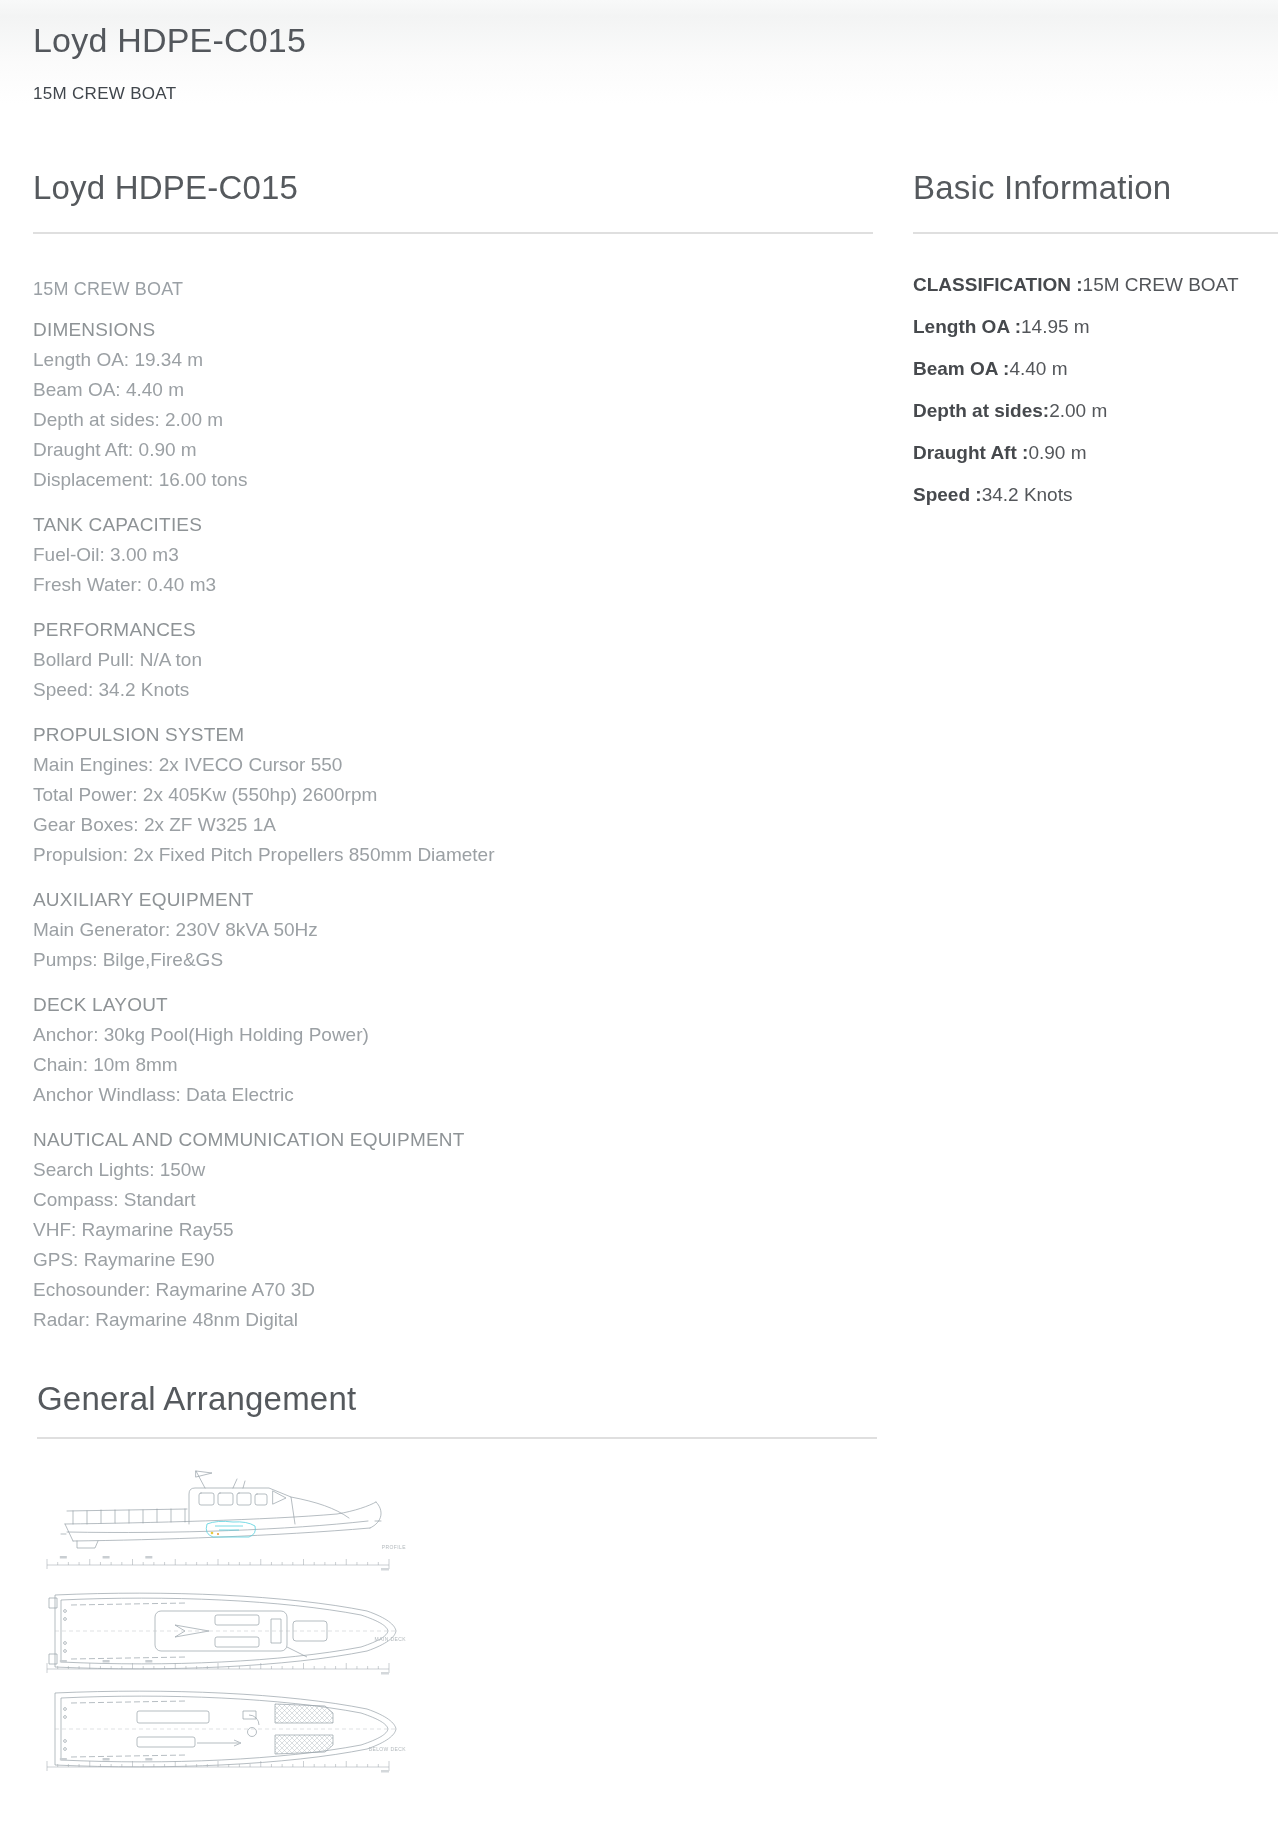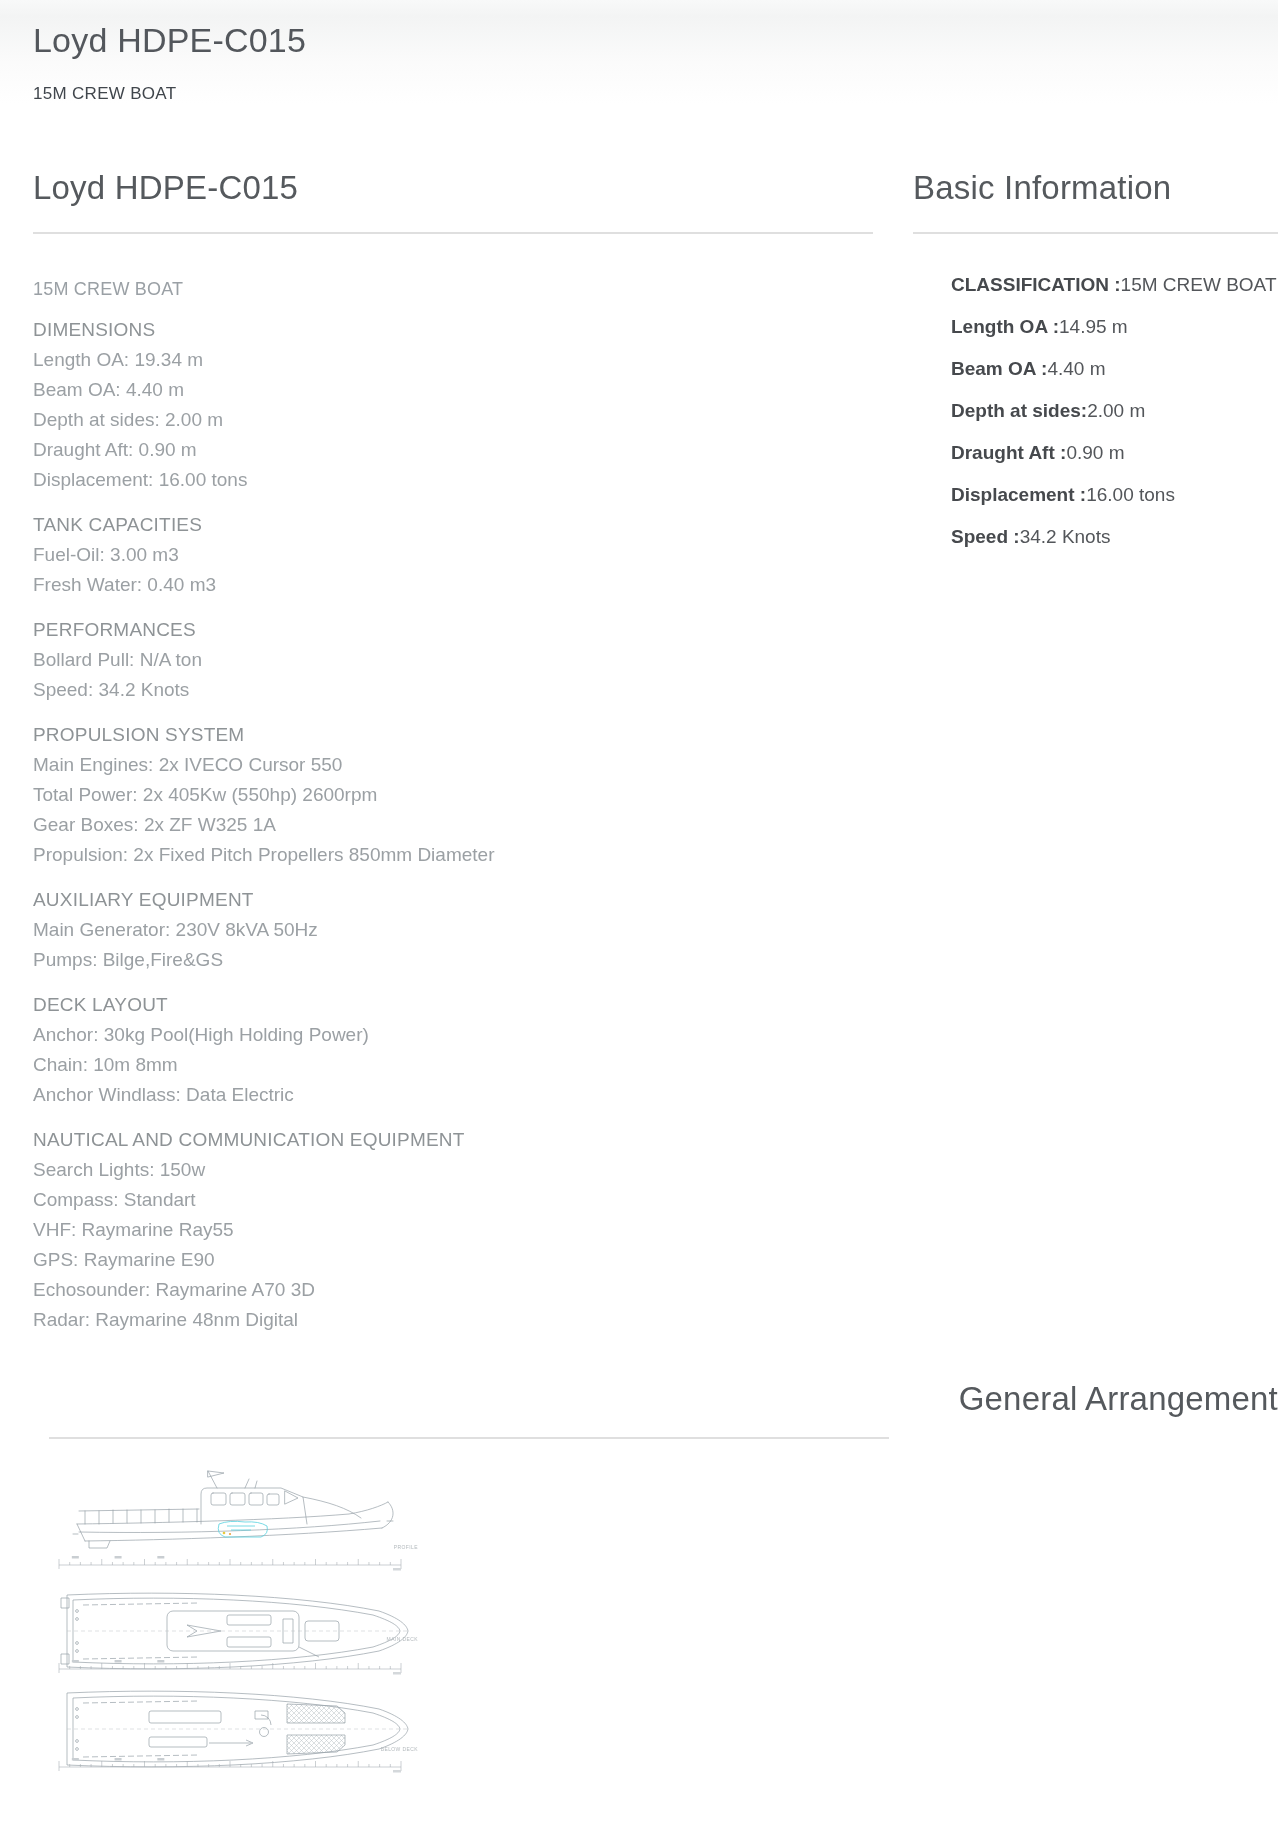--- a/index.html
+++ b/index.html
@@ -16,26 +16,26 @@
 
   main{display:grid;grid-template-columns:840px 1fr;column-gap:40px;padding-left:33px;margin-top:66px;}
   h2{margin:0;font-size:33px;font-weight:400;color:#55595d;line-height:36px;letter-spacing:.2px;}
   .rule{border-top:2px solid #dfdfdf;margin-top:26px;height:0;}
 
   .col-left .intro{margin-top:44px;font-size:18px;color:#9aa0a5;line-height:22px;letter-spacing:.2px;}
   .spec-group{margin-top:15px;}
   .spec-title{font-weight:400;color:#8e9396;font-size:19px;line-height:30px;letter-spacing:.2px;}
   .spec-item{color:#9ba0a4;font-size:19px;line-height:30px;}
 
-  .info-rows{margin-top:30px;margin-left:38px;}
+  .info-rows{margin-top:30px;}
   .info-row{line-height:42px;font-size:19px;color:#53565a;}
   .info-label{font-weight:700;color:#46494d;}
   .info-value{color:#53565a;}
 
-  .ga-section{padding-left:49px;margin-top:46px;text-align:right;}
+  .ga-section{padding-left:37px;margin-top:46px;}
   .ga-section .rule{width:840px;margin-top:20px;}
   .ga-fig{margin:25px 0 0 0;}
   .ga-svg{display:block;}
   .ga-svg + .ga-svg{margin-top:6px;}
   .ga-label{font-size:5px;fill:#b3b9bd;letter-spacing:.4px;}
 </style>
 </head>
 <body>
 
 <header class="page-header">
@@ -99,21 +99,20 @@
 
   <aside class="col-right">
     <h2>Basic Information</h2>
     <div class="rule"></div>
     <div class="info-rows" id="info-rows">
         <div class="info-row"><span class="info-label">CLASSIFICATION :</span><span class="info-value">15M CREW BOAT</span></div>
         <div class="info-row"><span class="info-label">Length OA :</span><span class="info-value">14.95 m</span></div>
         <div class="info-row"><span class="info-label">Beam OA :</span><span class="info-value">4.40 m</span></div>
         <div class="info-row"><span class="info-label">Depth at sides:</span><span class="info-value">2.00 m</span></div>
         <div class="info-row"><span class="info-label">Draught Aft :</span><span class="info-value">0.90 m</span></div>
-        <div class="info-row"><span class="info-label">Displacement :</span><span class="info-value">16.00 tons</span></div>
         <div class="info-row"><span class="info-label">Speed :</span><span class="info-value">34.2 Knots</span></div>
       </div>
   </aside>
 </main>
 
 <section class="ga-section">
   <h2>General Arrangement</h2>
   <div class="rule"></div>
 
   <figure class="ga-fig">

